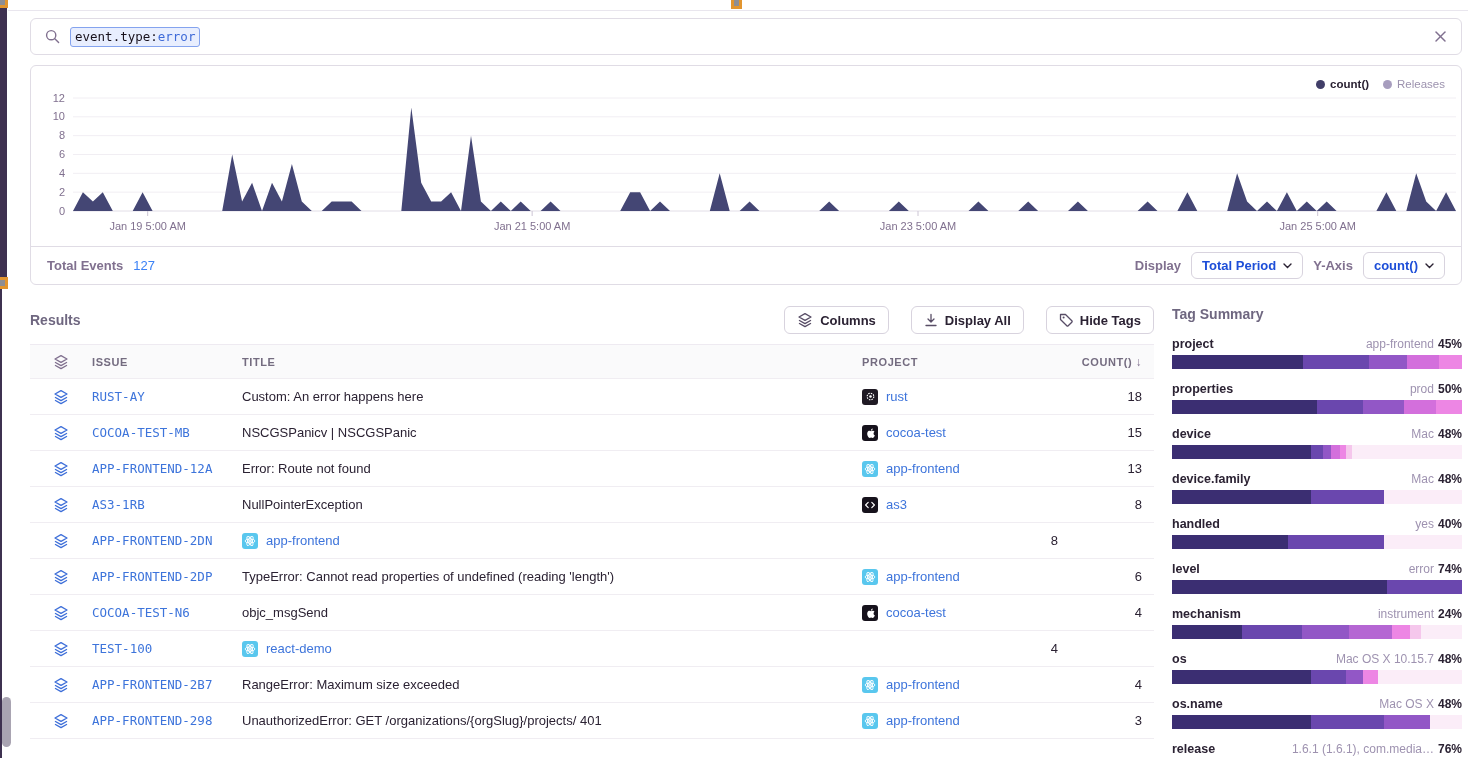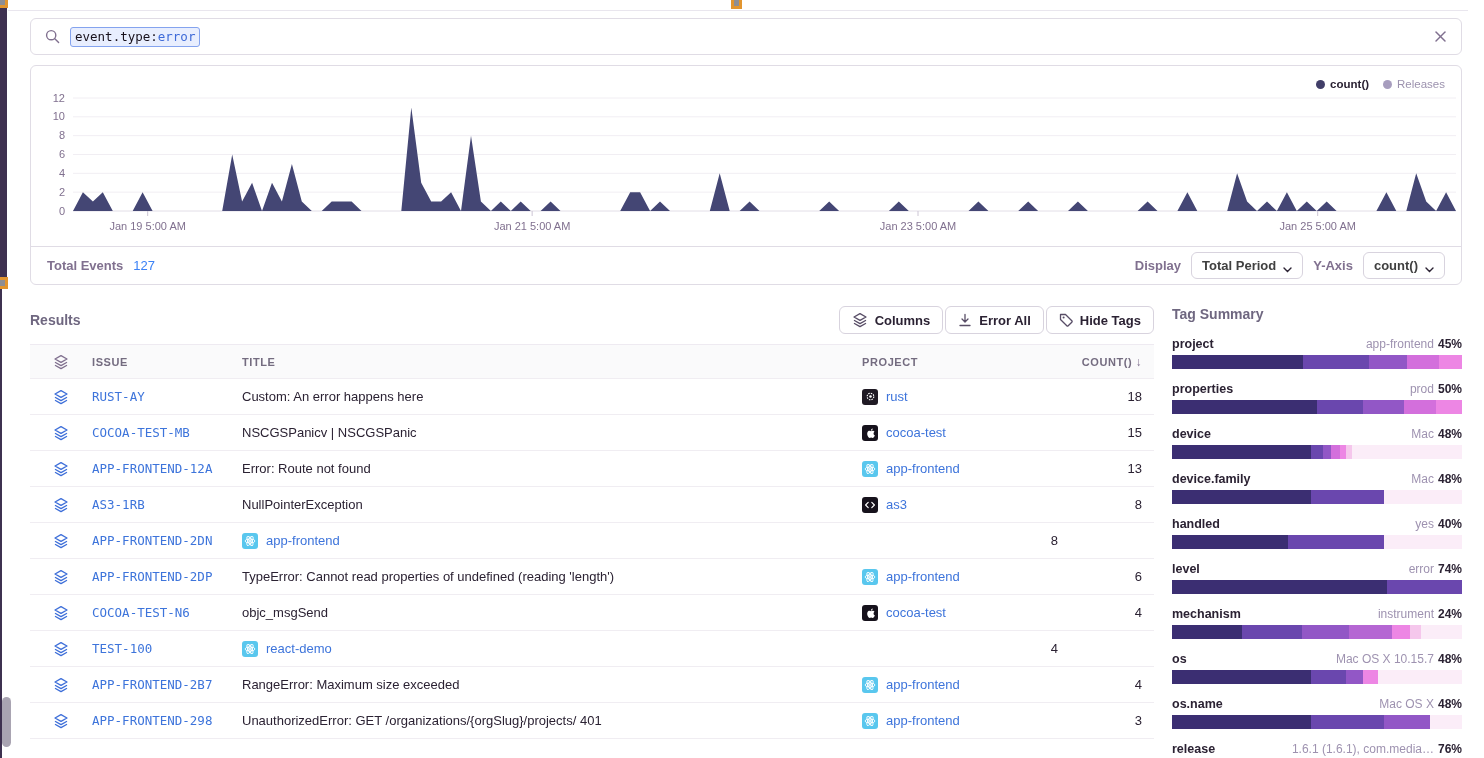--- a/index.html
+++ b/index.html
@@ -32,27 +32,27 @@
   .legend-item { display:flex; align-items:center; gap:5px; cursor:pointer; }
   .legend-dot { width:9px; height:9px; border-radius:50%; }
   .legend-count .legend-label { color:#2B2233; font-weight:700; }
   .legend-releases .legend-label { color:#9C92AE; }
   #chart-svg { position:absolute; left:0; top:20px; }
   .chart-footer { position:absolute; left:0; right:0; bottom:0; height:38px; border-top:1px solid #E0DCE5; display:flex; align-items:center; padding:0 16px; }
   .total-label { font-weight:700; color:#80708F; font-size:13px; }
   .total-value { margin-left:10px; font-size:13px; color:#3b82f6; }
   .footer-right { margin-left:auto; display:flex; align-items:center; gap:10px; }
   .ctl-label { font-weight:700; color:#80708F; font-size:13px; }
-  .dropdown-btn { display:flex; align-items:flex-end; gap:7px; border:1px solid #D8D3DE; border-radius:6px; background:#fff; padding:5px 10px; font-size:13px; font-weight:700; color:#404040; cursor:pointer; font-family:inherit; }
+  .dropdown-btn { display:flex; align-items:center; gap:7px; border:1px solid #D8D3DE; border-radius:6px; background:#fff; padding:5px 10px; font-size:13px; font-weight:700; color:#1d4ed8; cursor:pointer; font-family:inherit; }
   .chev { display:flex; color:#2B2233; }
 
   
   .results-bar { position:absolute; left:30px; top:306px; width:1124px; display:flex; align-items:center;justify-content:space-between; }
   .results-title { font-weight:700; color:#6F6780; font-size:14px; }
-  .results-buttons { margin-left:auto; display:flex; gap:2px; }
+  .results-buttons { margin-left:auto; display:flex; gap:22px; }
   .tool-btn { display:flex; align-items:center; gap:7px; border:1px solid #D8D3DE; border-radius:6px; background:#fff; padding:5px 12px; font-size:13px; font-weight:700; color:#2B2233; cursor:pointer; font-family:inherit; }
   .tool-btn .btn-icon { color:#584D66; display:flex; }
 
   
   .table { position:absolute; left:30px; top:344px; width:1124px; }
   .trow { display:grid; grid-template-columns:62px 150px 1fr 208px 84px; align-items:center; height:36px; border-bottom:1px solid #F0EDF2; background:#fff; }
   .thead { background:#FAFAFB; border-top:1px solid #EEEAF1; height:35px; }
   .th { font-size:11px; font-weight:700; letter-spacing:.6px; color:#746C80; cursor:pointer; }
   .th.right, .td.right { text-align:right; padding-right:12px; }
   .cell-icon { display:flex; justify-content:center; }
@@ -183,21 +183,21 @@
           </span>
           <span>Columns</span>
         </button>
         <button class="tool-btn">
           <span class="btn-icon">
             <svg width="14" height="14" viewBox="0 0 14 14">
               <path d="M7 1.5v7M4 6l3 3 3-3" fill="none" stroke="currentColor" stroke-width="1.3" stroke-linecap="round" stroke-linejoin="round"></path>
               <path d="M2 12.5h10" stroke="currentColor" stroke-width="1.3" stroke-linecap="round"></path>
             </svg>
           </span>
-          <span>Error All</span>
+          <span>Display All</span>
         </button>
         <button class="tool-btn">
           <span class="btn-icon">
             <svg width="14" height="14" viewBox="0 0 14 14">
               <path d="M1.5 1.5h5L12.8 7.8a1 1 0 010 1.4l-3.6 3.6a1 1 0 01-1.4 0L1.5 6.5z" fill="none" stroke="currentColor" stroke-width="1.3" stroke-linejoin="round"></path>
               <circle cx="4.6" cy="4.6" r="1" fill="currentColor"></circle>
             </svg>
           </span>
           <span>Hide Tags</span>
         </button>

